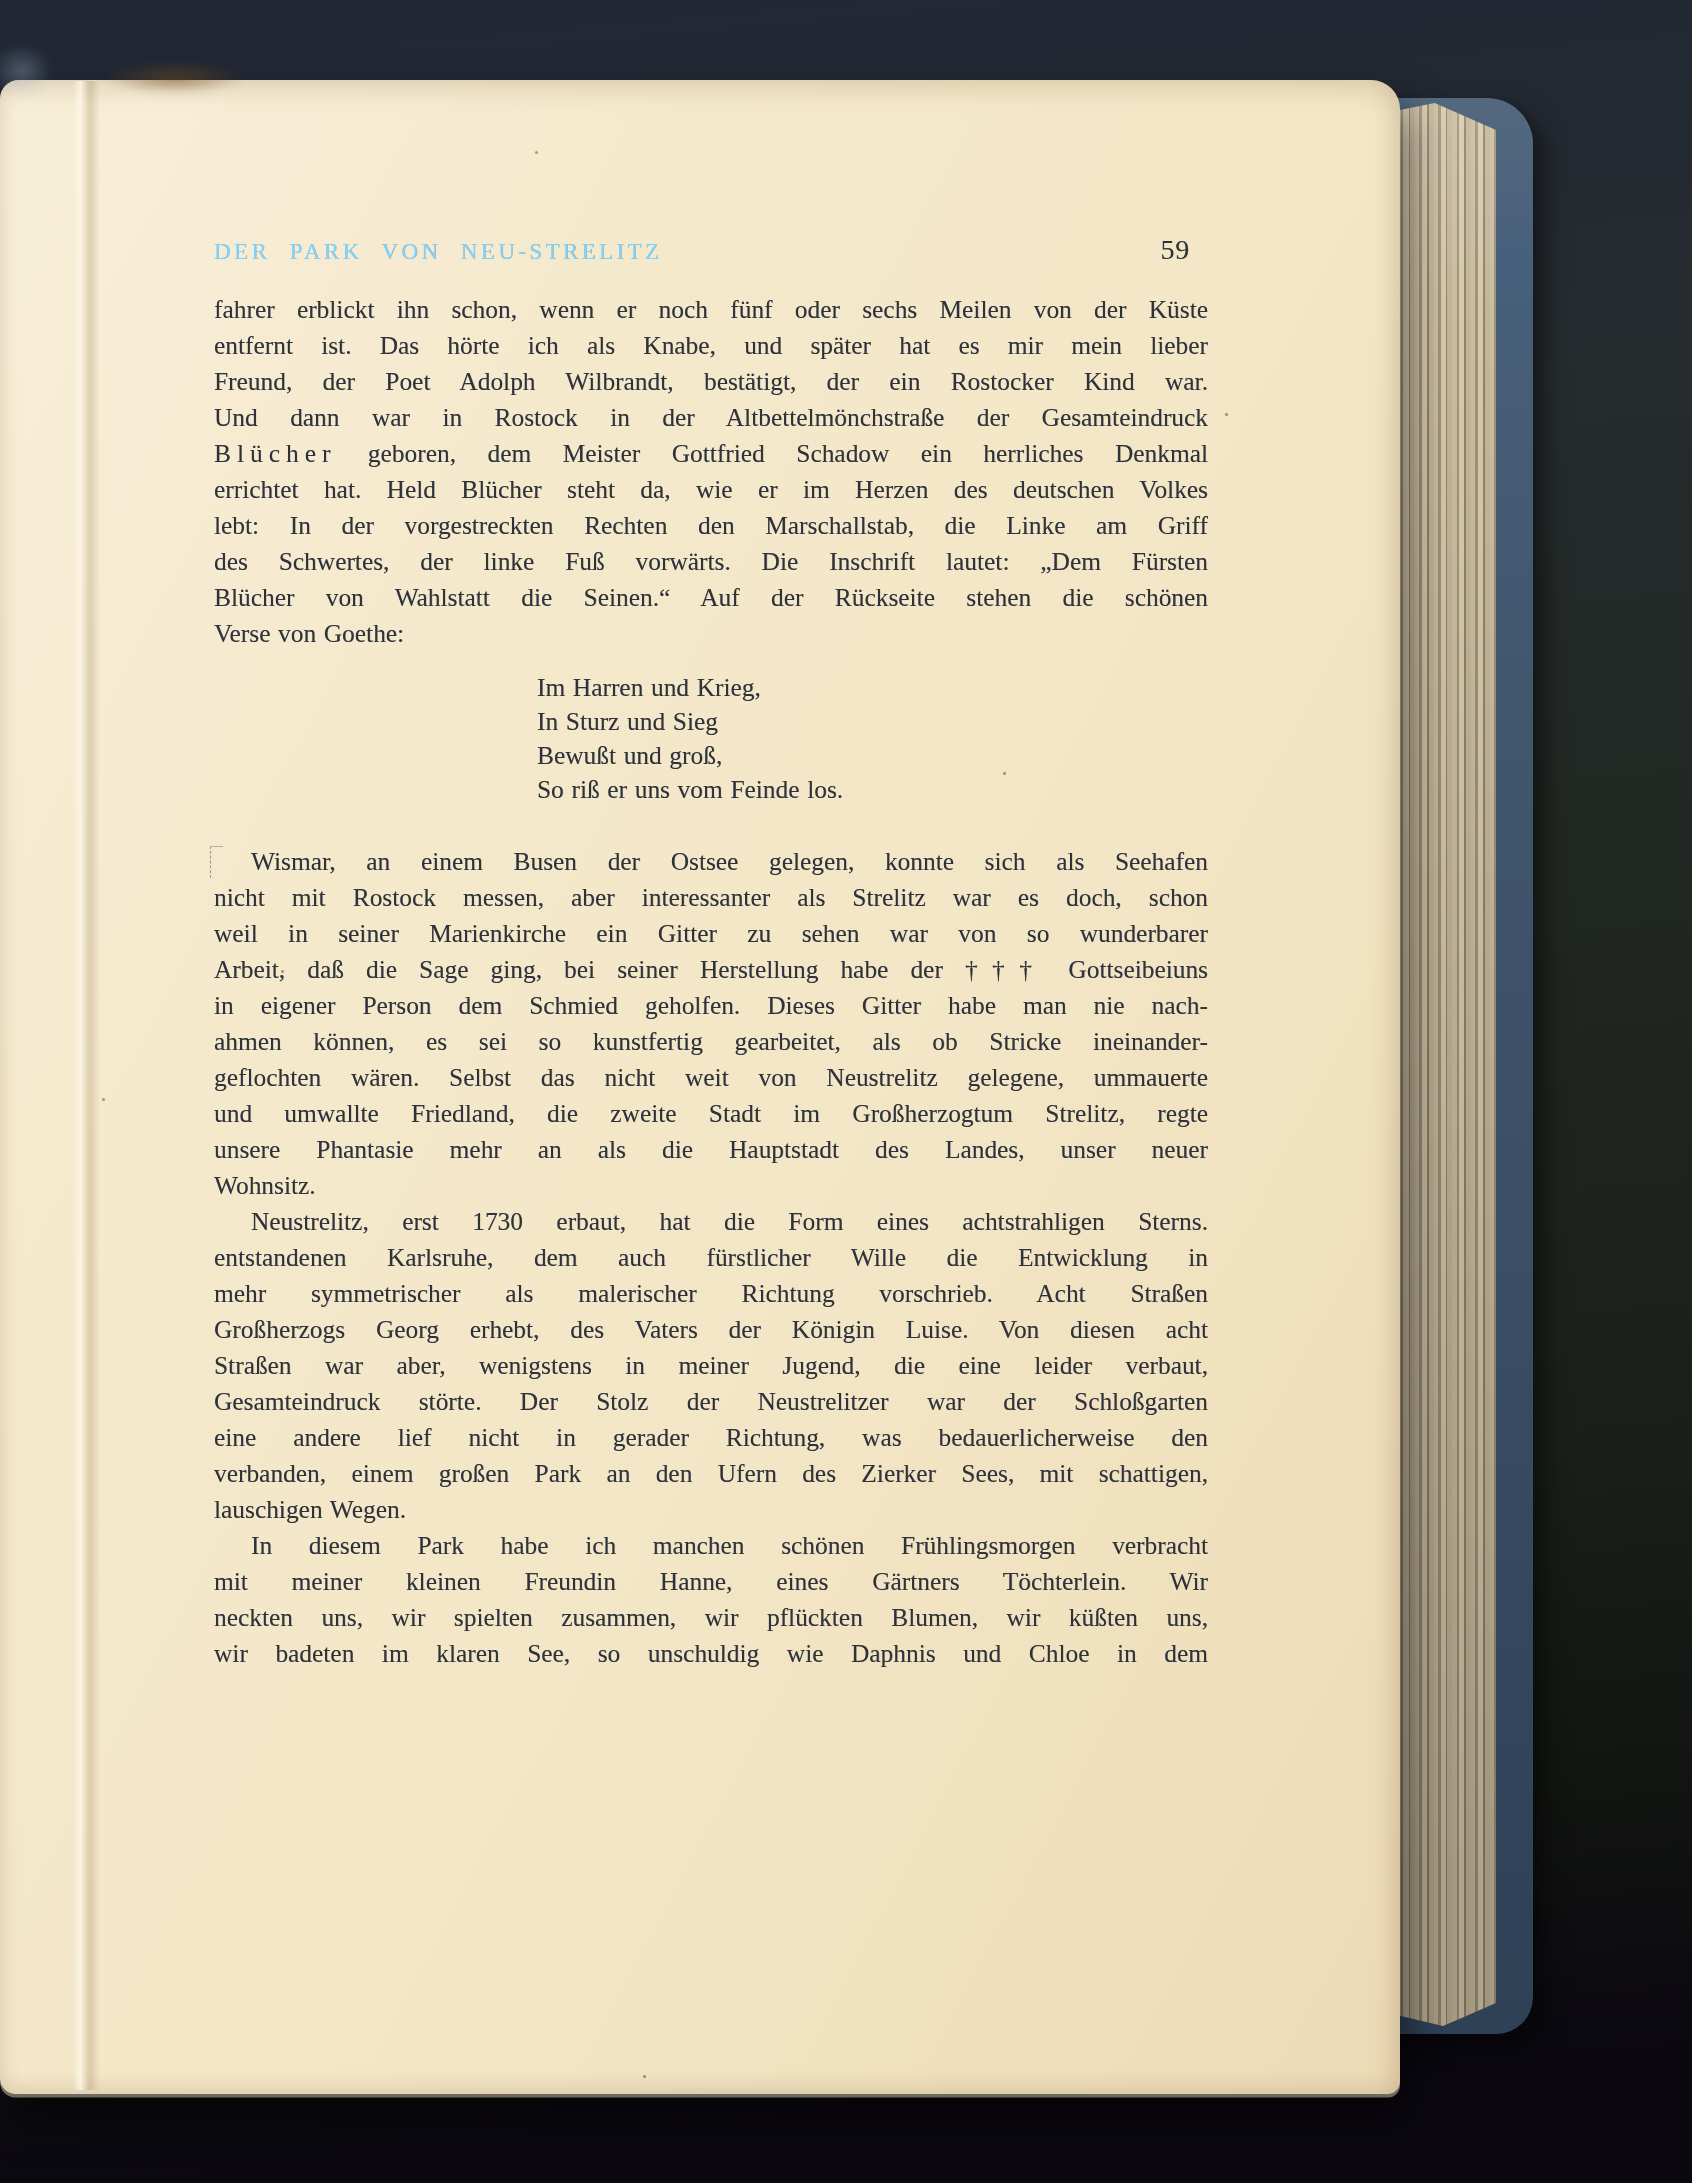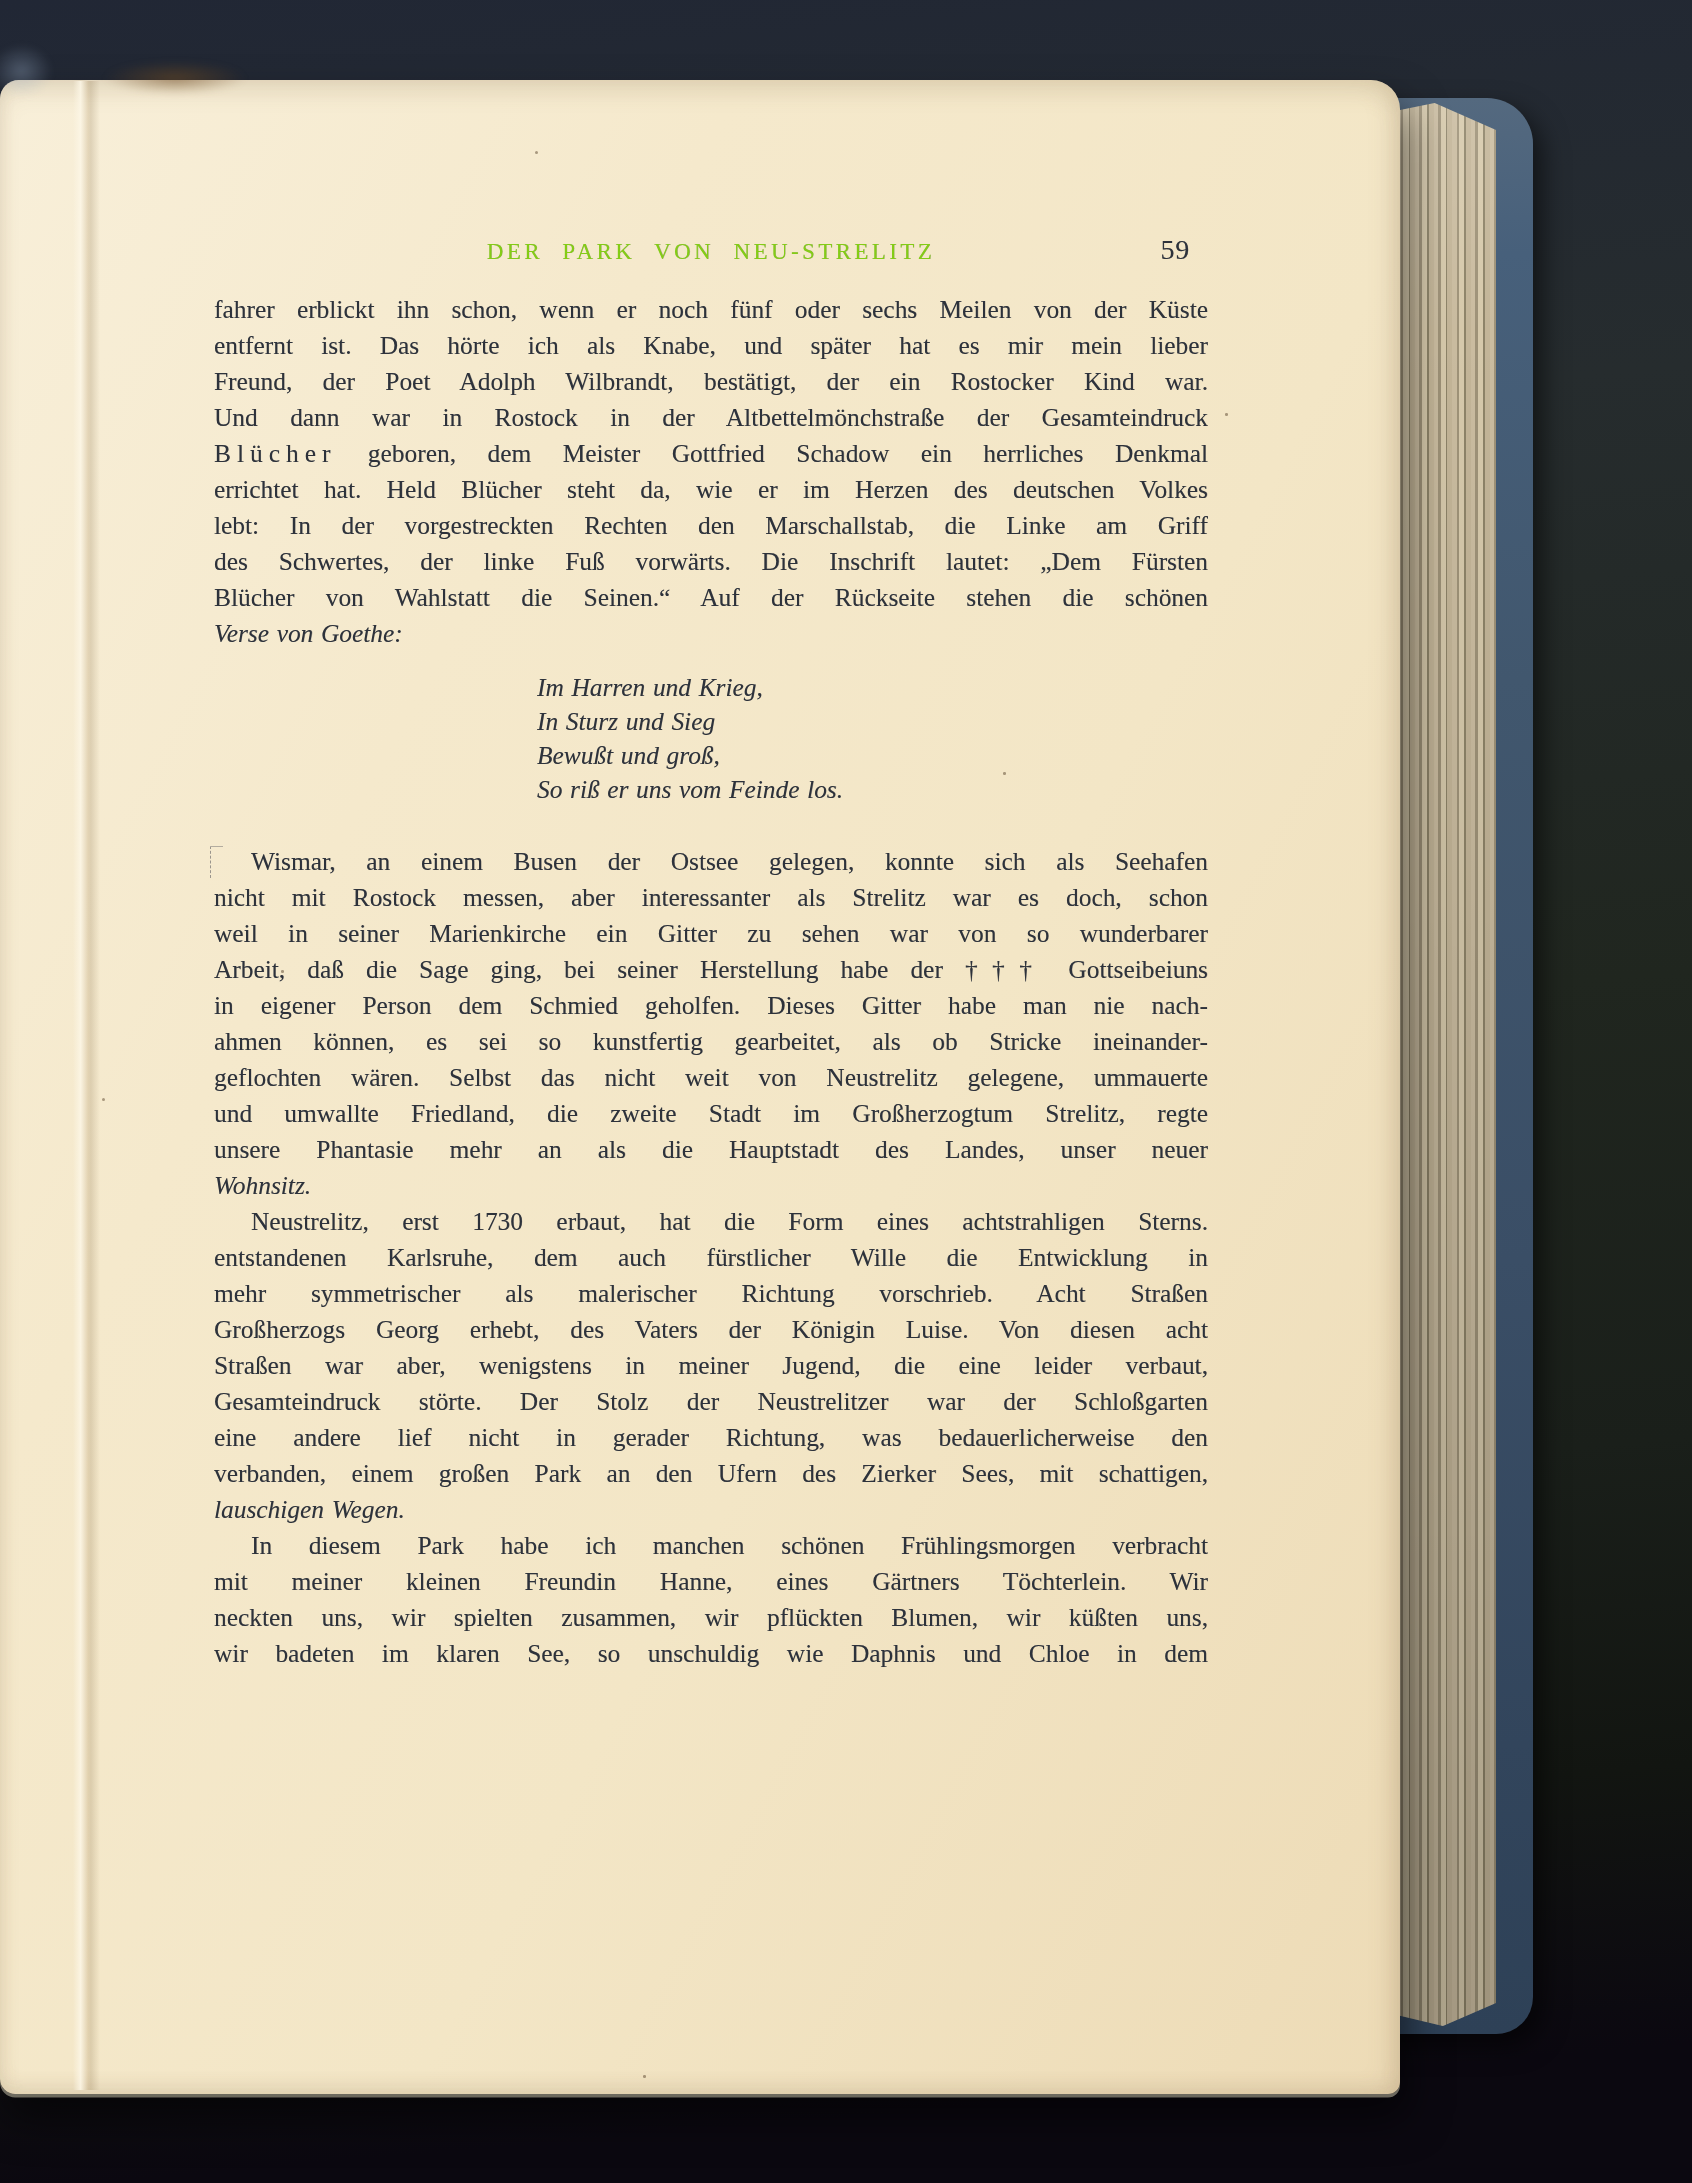--- a/index.html
+++ b/index.html
@@ -65,27 +65,27 @@
   .margin-mark{position:absolute;left:210px;top:846px;width:12px;height:30.5px;
     border-left:1.7px dashed rgba(80,80,88,.55);
     border-top:1.7px solid rgba(80,80,88,.40);}
 
   
   .text-block{position:absolute;left:214px;top:234px;width:994px;
     color:var(--ink,#2d323b);font-size:25.4px;line-height:36px;
     text-shadow:0.3px 0.3px 0.6px rgba(45,50,60,.35);}
 
   .header{position:relative;height:37px;margin-bottom:20.3px;}
-  .header-title{text-align:center;font-size:23px;letter-spacing:3.4px;
-    word-spacing:10.2px;color:#84cc16;}
+  .header-title{text-align:left;font-size:23px;letter-spacing:3.4px;
+    word-spacing:10.2px;color:#7dd3fc;}
   .page-number{position:absolute;right:18px;top:-2.5px;font-size:28px;letter-spacing:0.8px;}
 
   .para{margin:0;}
   .line{text-align:justify;text-align-last:justify;word-spacing:1.3px;overflow:hidden;}
-  .line.flush-left{text-align-last:left;font-style:italic;}
+  .line.flush-left{text-align-last:left;}
   .indent-first .line:first-child{text-indent:37px;}
   .p-verse{margin:18.6px 0 37px 323px;line-height:34px;}
   .p-verse .line{text-align:right;text-align-last:left;}
   .spaced{letter-spacing:6px;}
 </style>
 </head>
 <body>
 
 <div class="scene">
   <div class="backdrop"></div>

